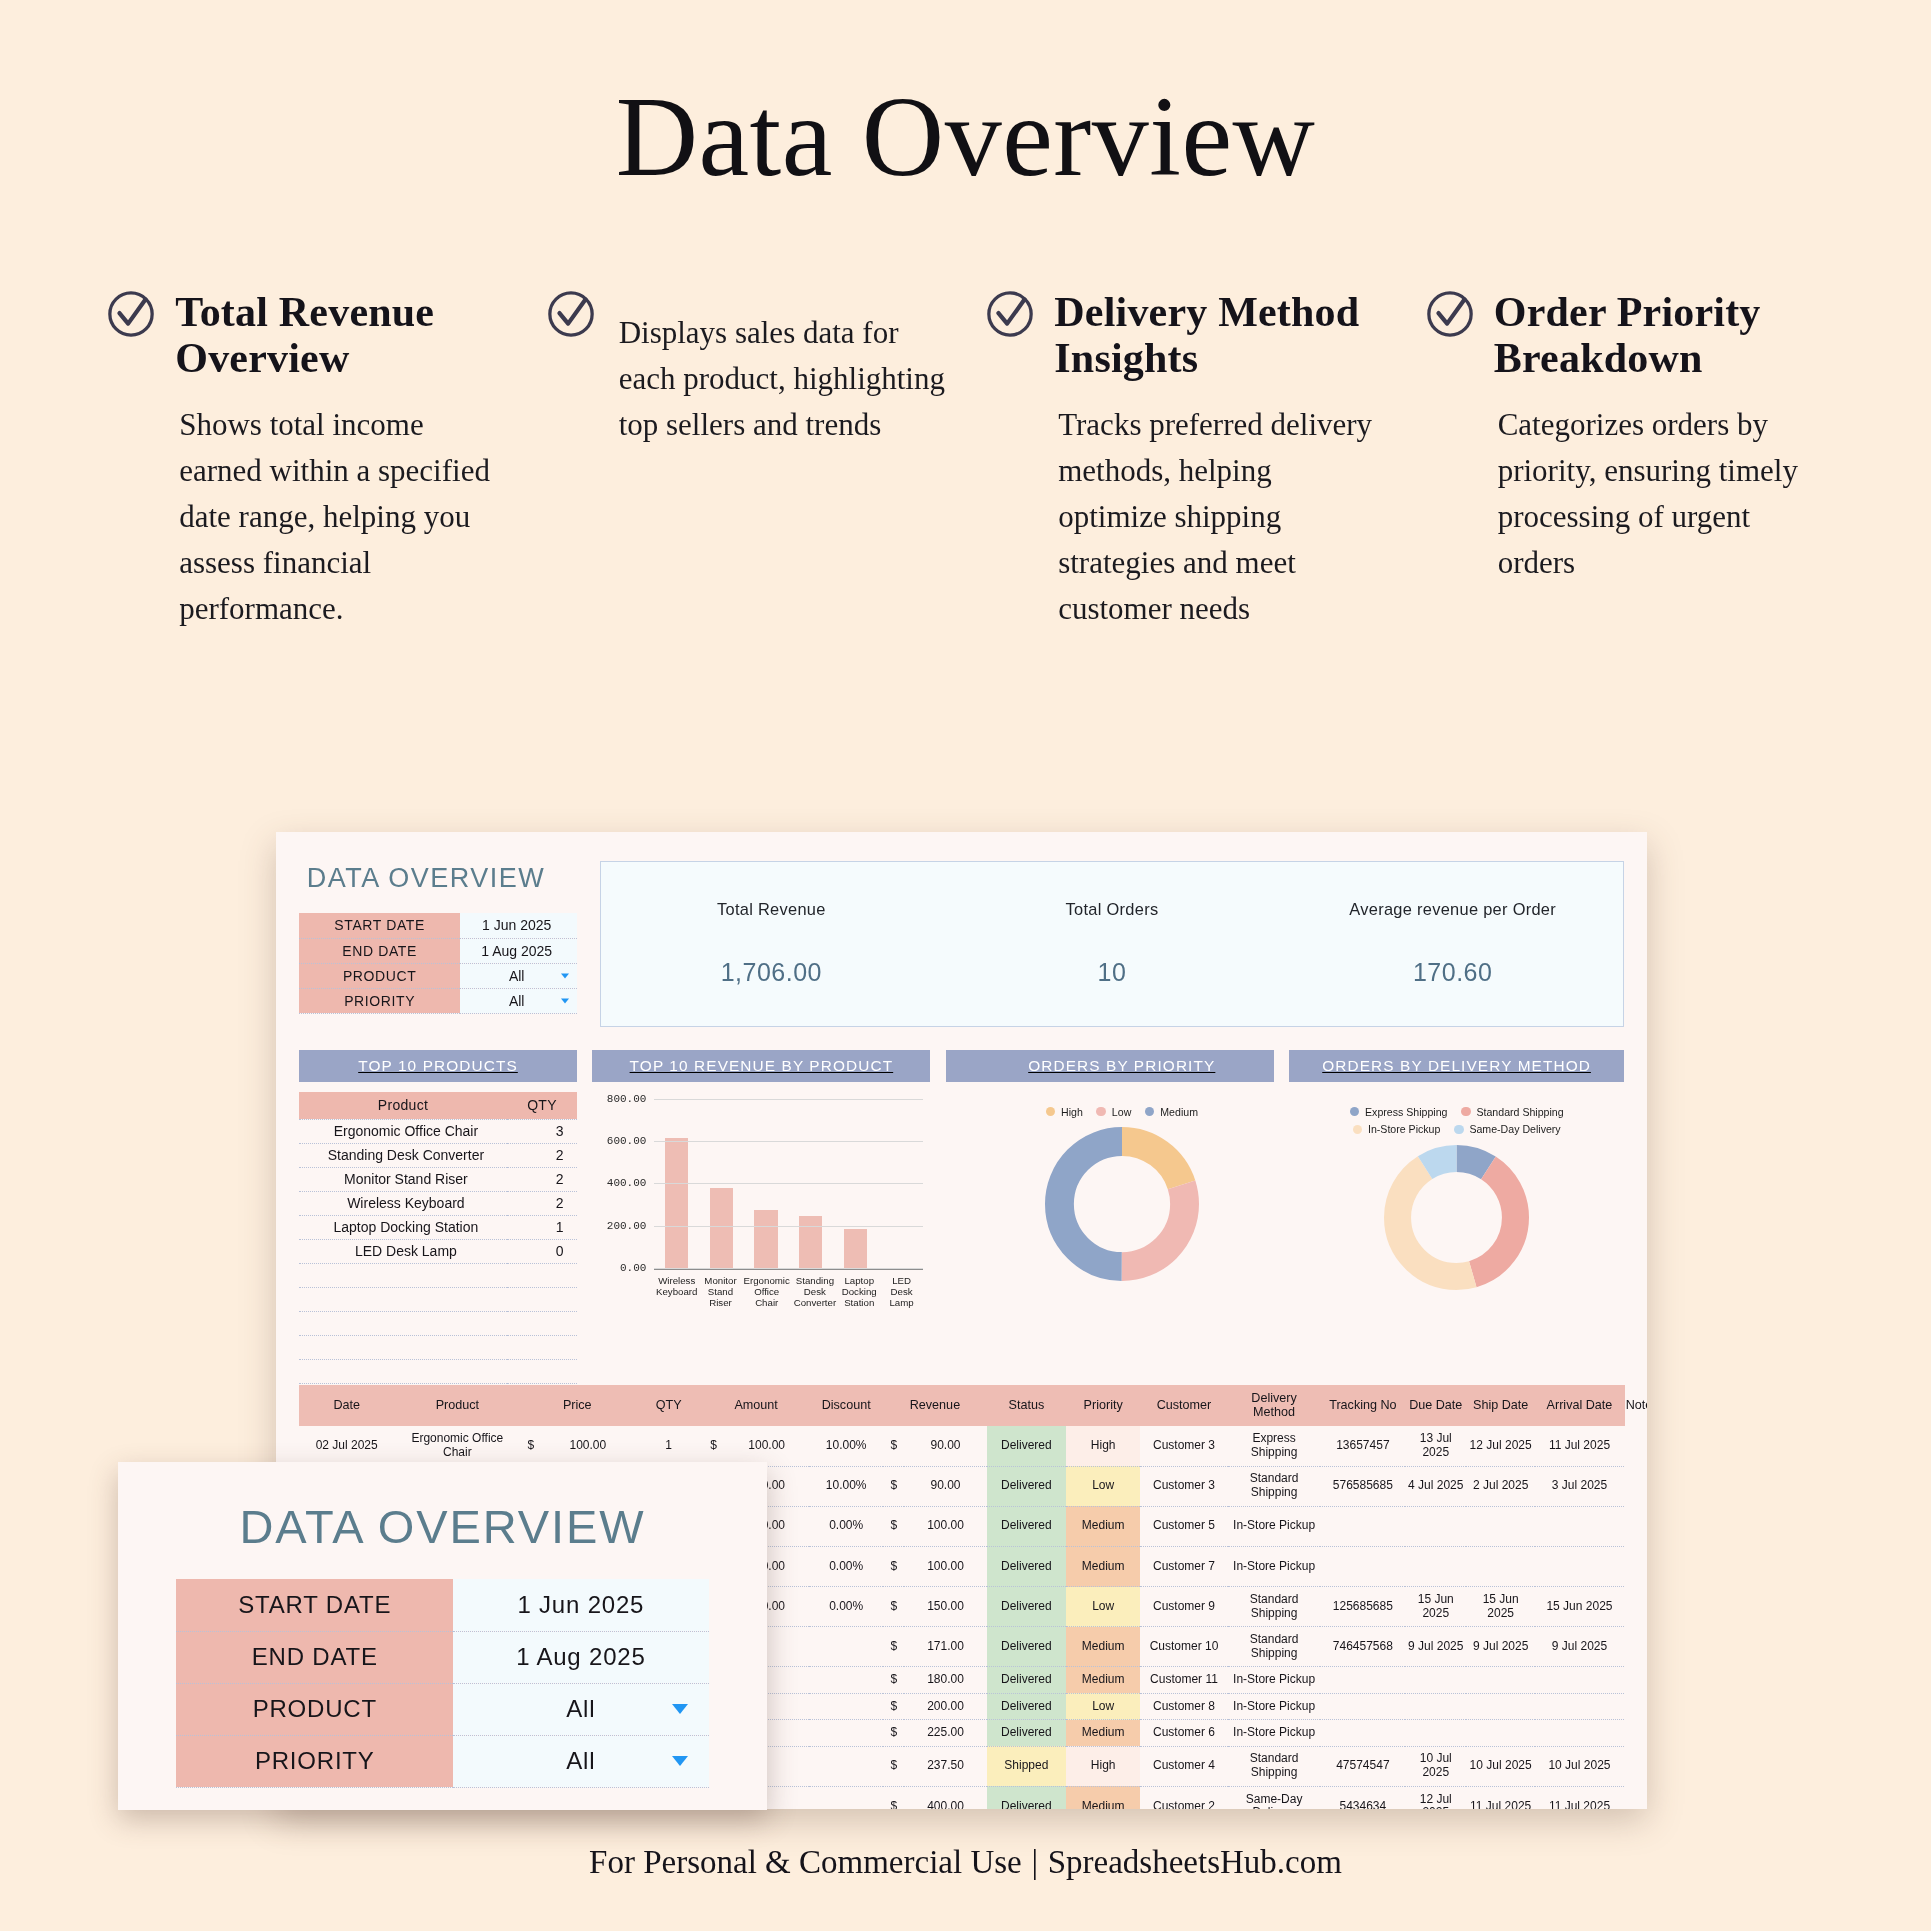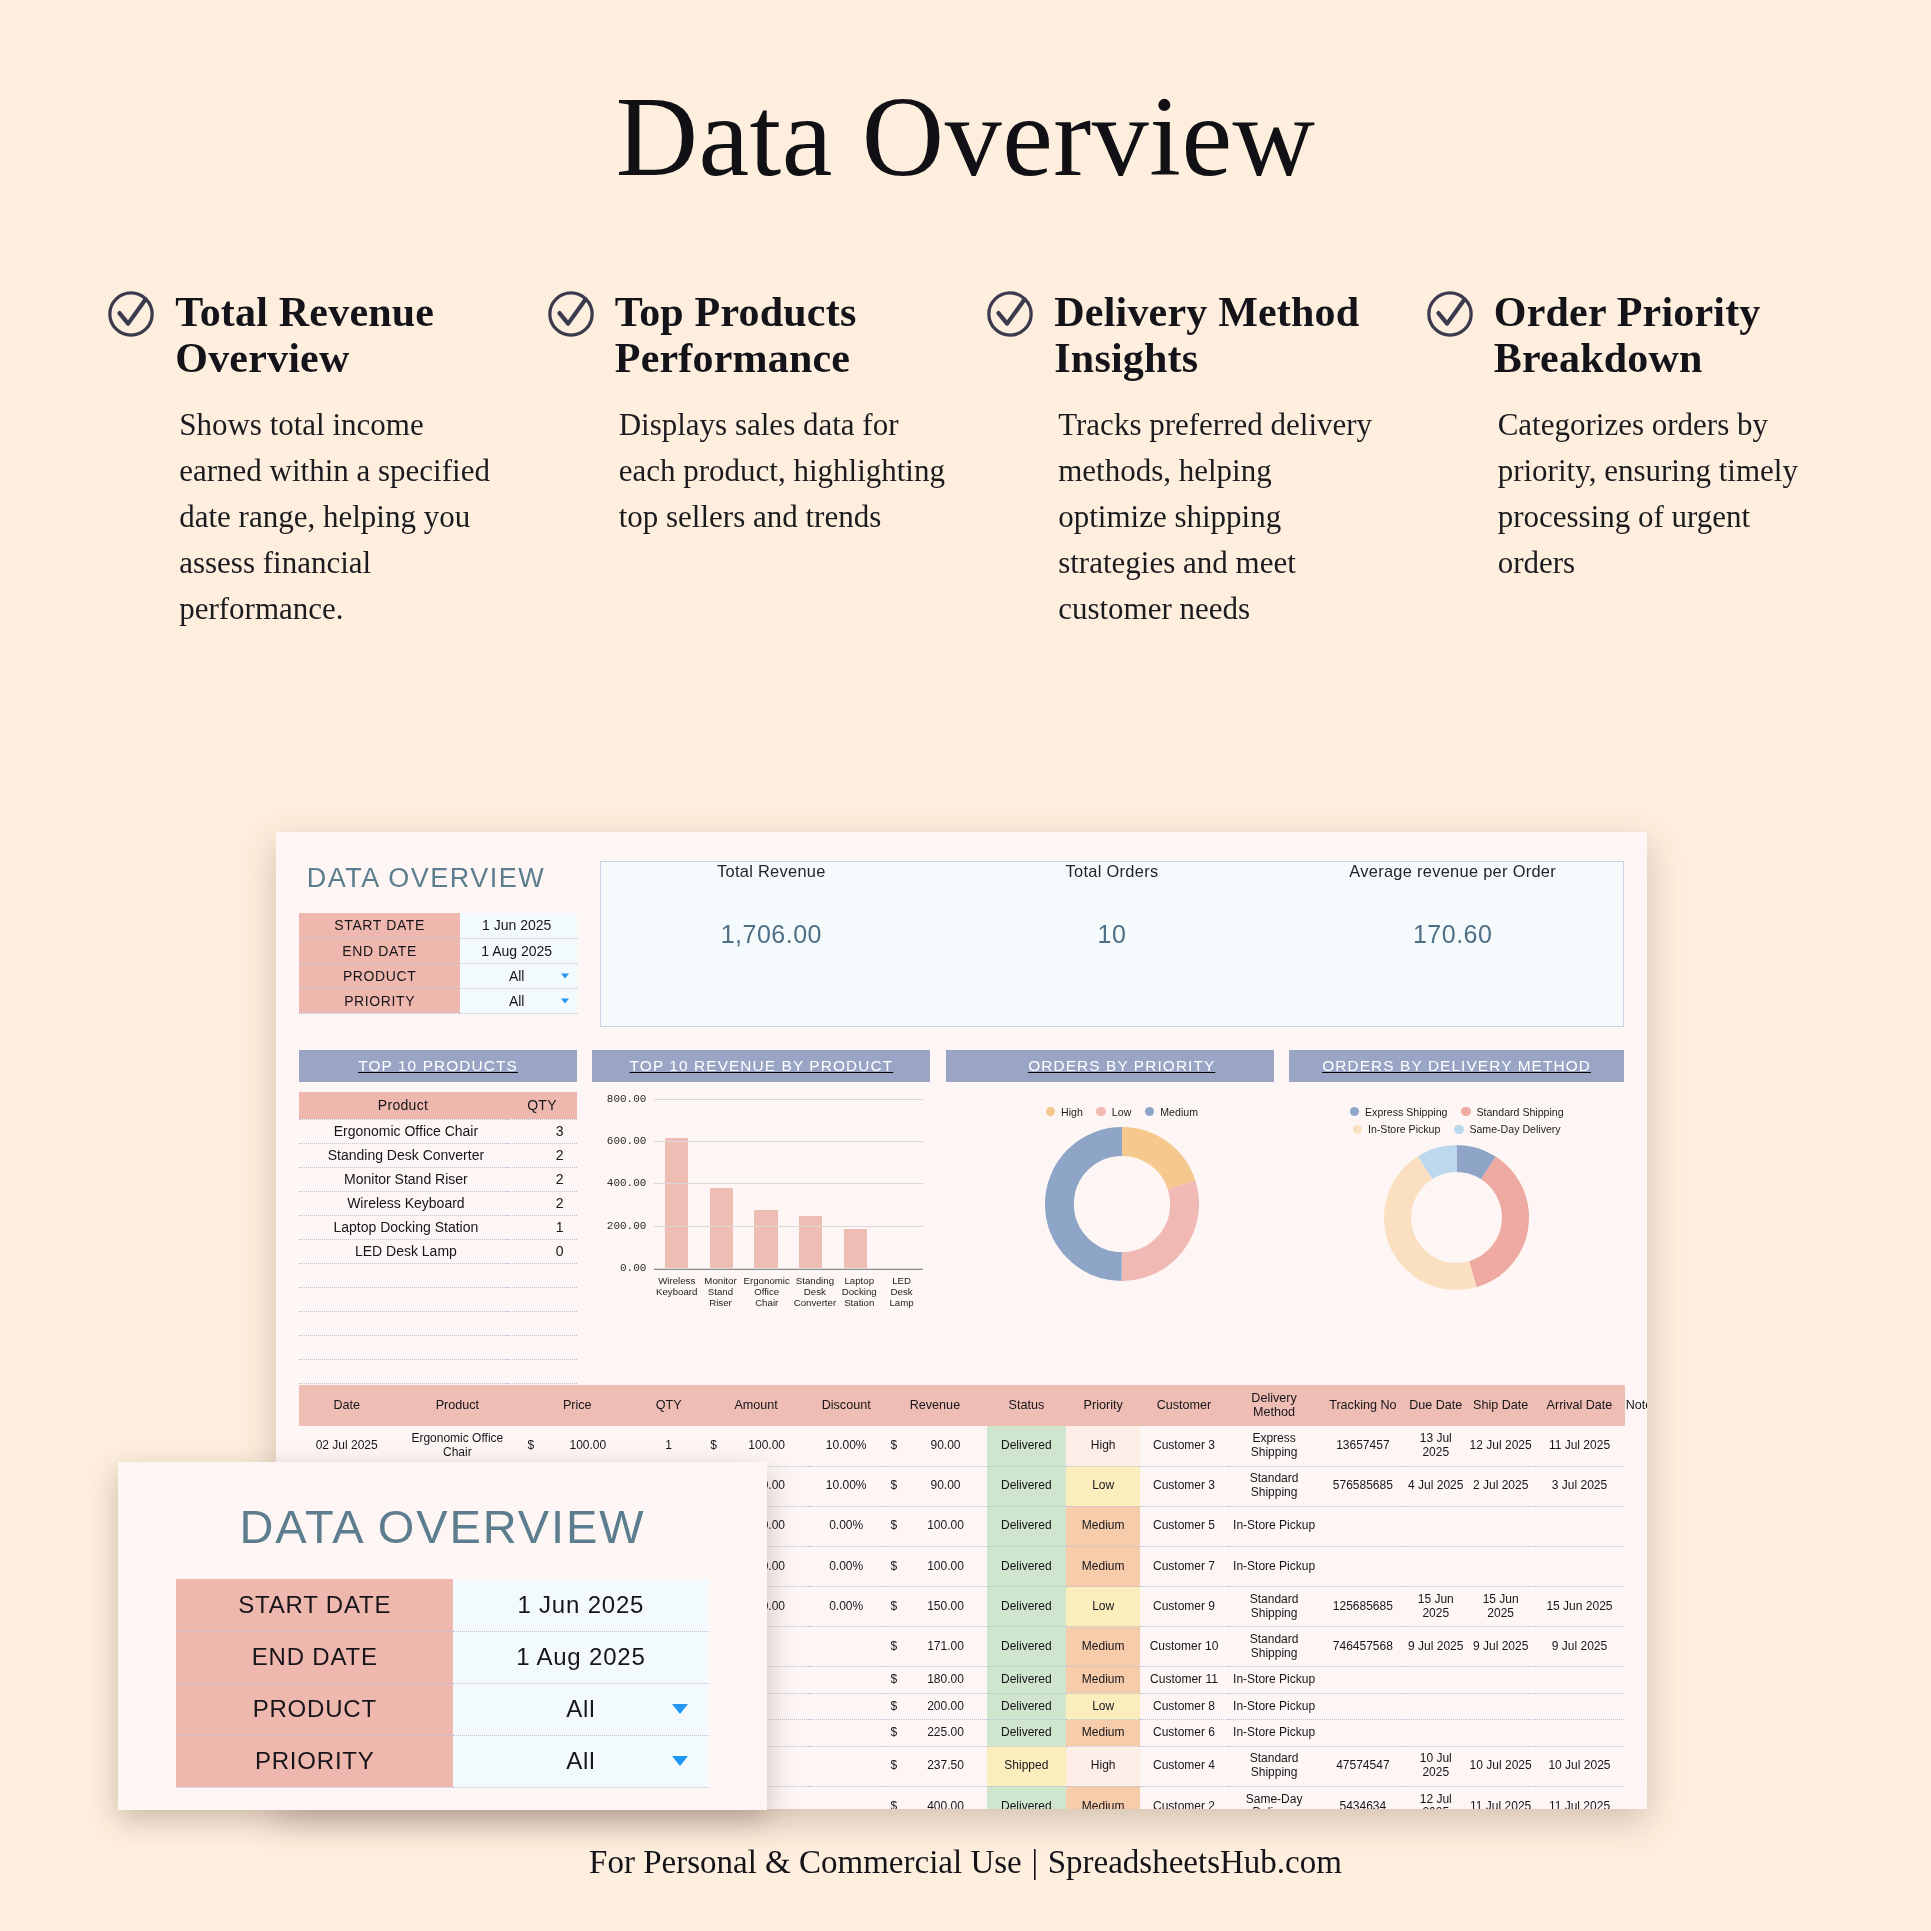--- a/index.html
+++ b/index.html
@@ -112,21 +112,21 @@
     border-right: 4.8px solid transparent;
     border-top: 5.8px solid #2196f3;
   }
 
   .kpi-box {
     flex: 1 1 auto;
     border: 1px solid #c6d3e6;
     background: #f5fbfd;
     height: 166px;
     display: flex;
-    align-items: flex-start;
+    align-items: center;
     margin-top: 3.9px;
   }
   .kpi { flex: 1; text-align: center; }
   .kpi-label { font-size: 16.4px; color: #22252b; letter-spacing: 0.3px; }
   .kpi-value { font-size: 25px; color: #4f6f86; margin-top: 39px; letter-spacing: 0.5px; }
 
   
   .panels-row { display: flex; gap: 15.4px; margin-top: 23px; text-decoration: underline; }
   .panel-head {
     background: #9aa5c6;
@@ -269,21 +269,20 @@
   </div>
 
   <div class="feature">
     <span class="check-icon">
       <svg viewBox="0 0 52 52" width="50" height="50">
         <circle cx="26" cy="26" r="22" fill="none" stroke="#3c3a4e" stroke-width="3.4"></circle>
         <path d="M14 25 L23 36 L41 11" fill="none" stroke="#3c3a4e" stroke-width="4.4" stroke-linecap="round" stroke-linejoin="round"></path>
       </svg>
     </span>
     <div class="feature-body">
-      <div class="feature-title">Top Products Performance</div>
       <div class="feature-desc">Displays sales data for each product, highlighting top sellers and trends</div>
     </div>
   </div>
 
   <div class="feature">
     <span class="check-icon">
       <svg viewBox="0 0 52 52" width="50" height="50">
         <circle cx="26" cy="26" r="22" fill="none" stroke="#3c3a4e" stroke-width="3.4"></circle>
         <path d="M14 25 L23 36 L41 11" fill="none" stroke="#3c3a4e" stroke-width="4.4" stroke-linecap="round" stroke-linejoin="round"></path>
       </svg>

